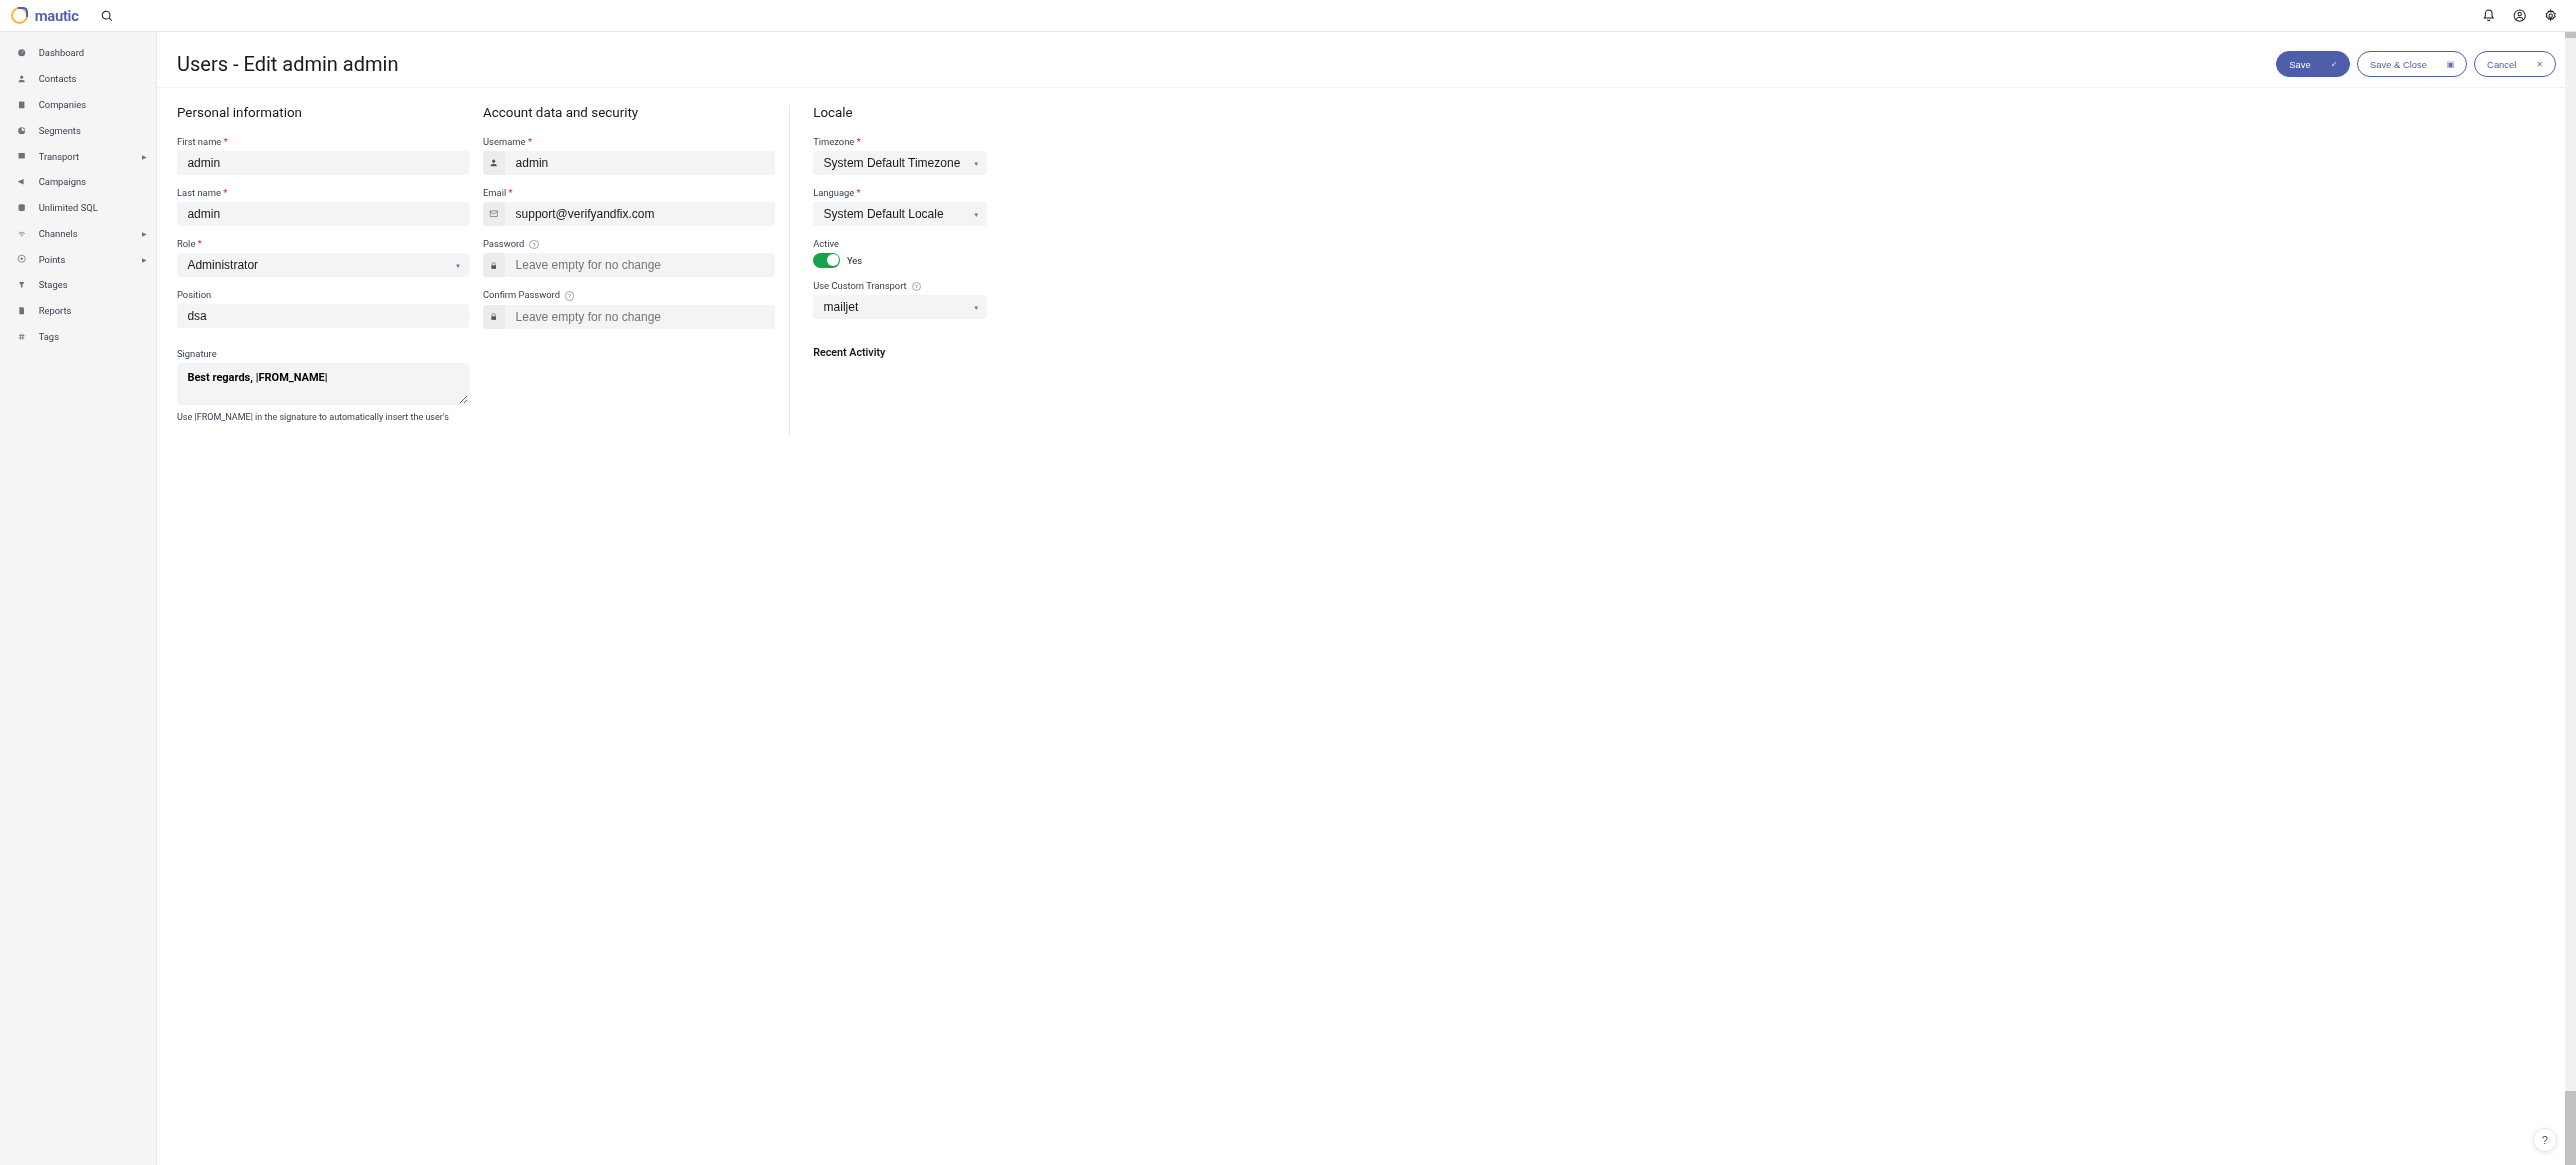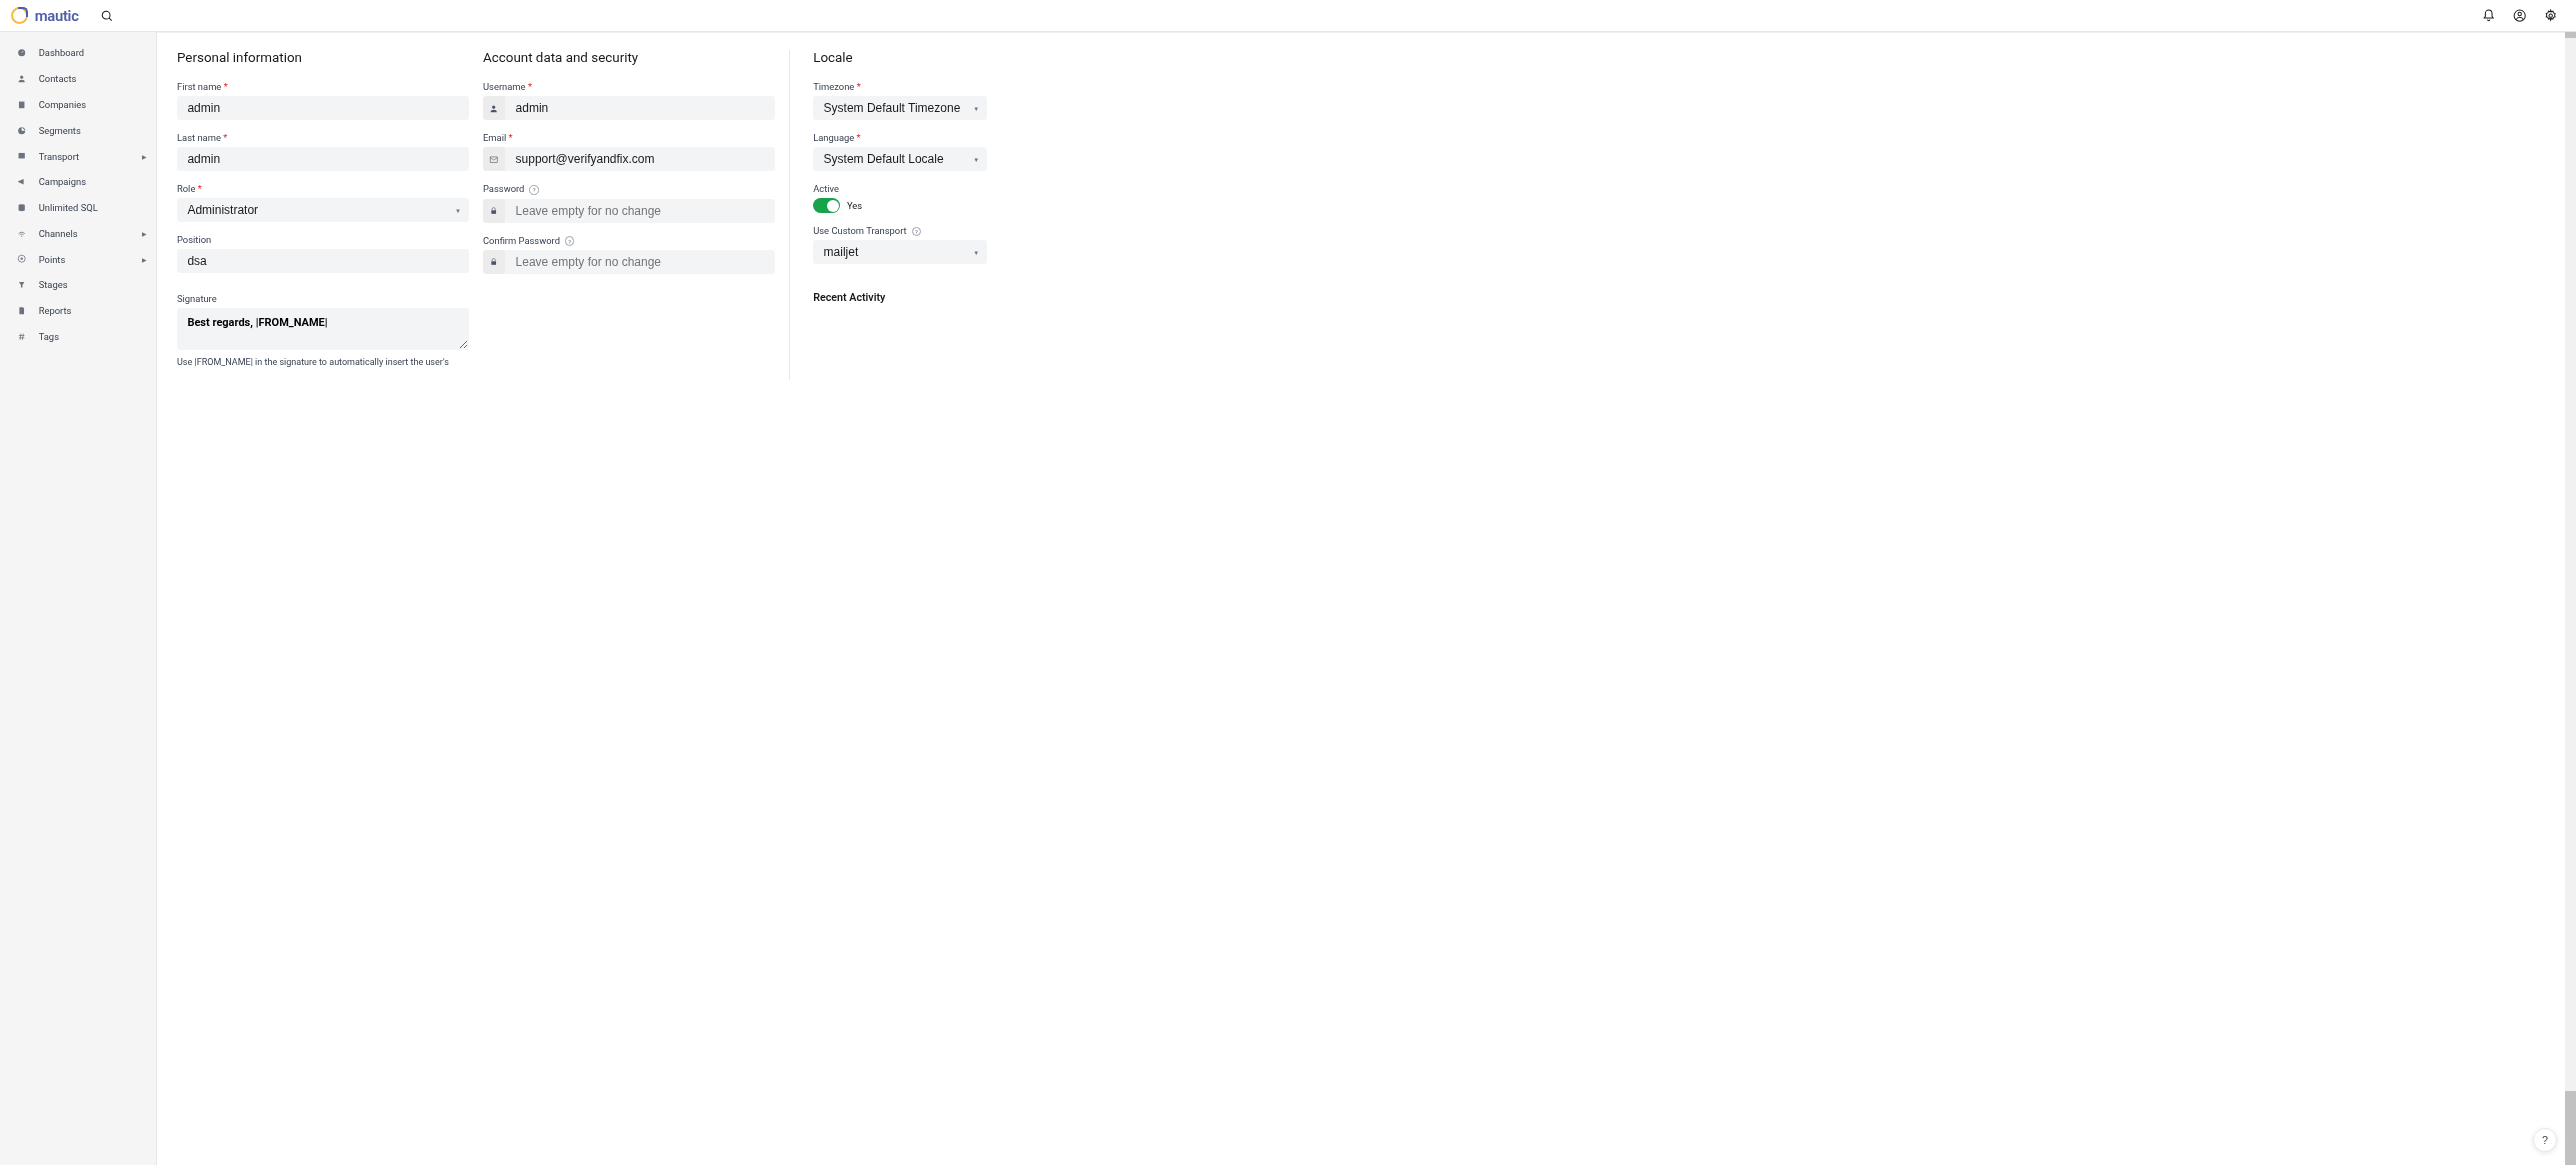--- a/index.html
+++ b/index.html
@@ -360,20 +360,37 @@
         <span class="nav-icon">
             <svg viewBox="0 0 24 24">
               <path d="M5 9h14M5 15h14M10 4l-2 16M16 4l-2 16" fill="none" stroke="#6b7280" stroke-width="2"></path>
             </svg>
           </span>
         <span>Tags</span>
       </div>
     </nav>
 
     <main class="main">
+      <div class="page-header">
+        <h1 class="page-title">Users - Edit admin admin</h1>
+        <div class="page-actions">
+          <button class="btn btn-primary">
+            <span>Save</span>
+            <span class="btn-icon">✓</span>
+          </button>
+          <button class="btn btn-outline">
+            <span>Save &amp; Close</span>
+            <span class="btn-icon">▣</span>
+          </button>
+          <button class="btn btn-outline">
+            <span>Cancel</span>
+            <span class="btn-icon">✕</span>
+          </button>
+        </div>
+      </div>
 
       <hr class="hr">
 
       <div class="form-wrap">
 
         <div class="col-left">
           <h2 class="section-title">Personal information</h2>
 
           <div class="field">
             <label class="field-label"><span>First name</span> <span class="req">*</span></label>

